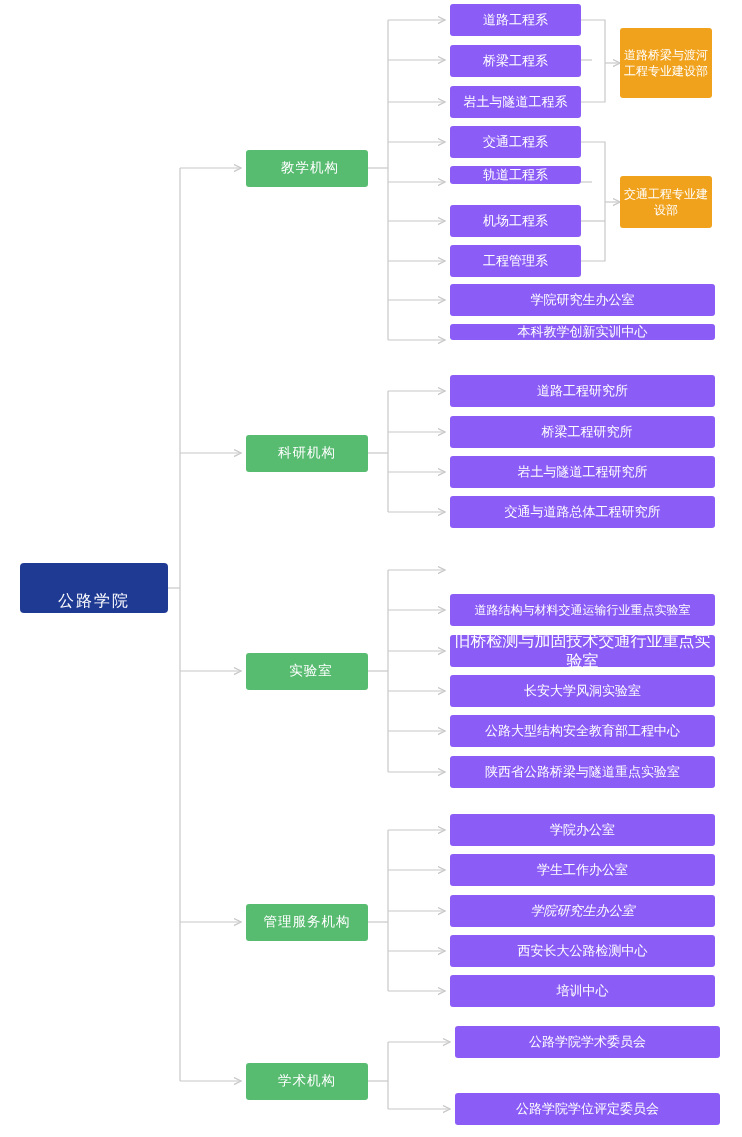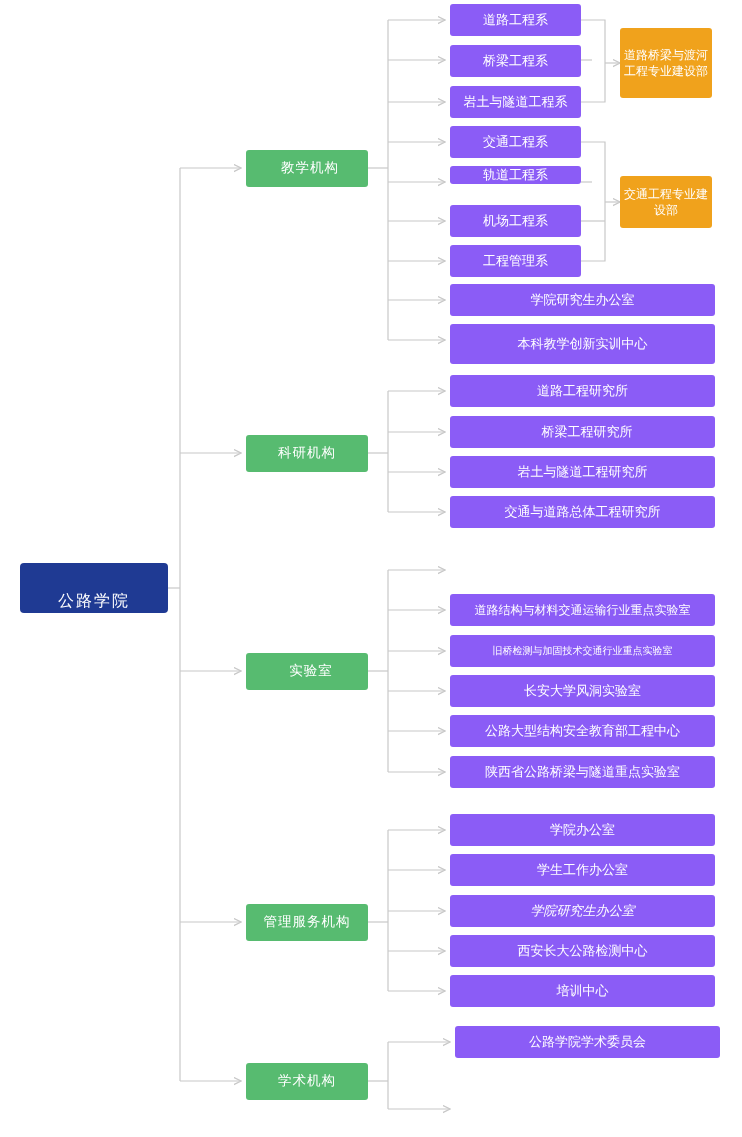--- a/index.html
+++ b/index.html
@@ -148,21 +148,21 @@
   </div>
   <div class="node leaf" style="left:450px; top:205px; width:131px; height:32px;">
     <span>机场工程系</span>
   </div>
   <div class="node leaf" style="left:450px; top:245px; width:131px; height:32px;">
     <span>工程管理系</span>
   </div>
   <div class="node leaf" style="left:450px; top:284px; width:265px; height:32px;">
     <span>学院研究生办公室</span>
   </div>
-  <div class="node leaf" style="left:450px; top:324px; width:265px; height:40px;">
+  <div class="node leaf" style="left:450px; top:324px; width:265px; height:16px;">
     <span>本科教学创新实训中心</span>
   </div>
 
   <div class="node group" style="left:620px; top:28px; width:92px; height:70px;">
     <span>道路桥梁与渡河工程专业建设部</span>
   </div>
   <div class="node group" style="left:620px; top:176px; width:92px; height:52px;">
     <span>交通工程专业建设部</span>
   </div>
 
@@ -181,21 +181,21 @@
   <div class="node leaf" style="left:450px; top:496px; width:265px; height:32px;">
     <span>交通与道路总体工程研究所</span>
   </div>
 
   <div class="node cat" style="left:246px; top:653px; width:122px; height:37px;padding-left:12px;">
     <span>实验室</span>
   </div>
   <div class="node leaf" style="left:450px; top:594px; width:265px; height:32px; font-size:12px;">
     <span>道路结构与材料交通运输行业重点实验室</span>
   </div>
-  <div class="node leaf" style="left:450px; top:635px; width:265px; height:32px; font-size:10px;">
+  <div class="node leaf" style="left:450px; top:635px; width:265px; height:32px; font-size:16px;">
     <span>旧桥检测与加固技术交通行业重点实验室</span>
   </div>
   <div class="node leaf" style="left:450px; top:675px; width:265px; height:32px;">
     <span>长安大学风洞实验室</span>
   </div>
   <div class="node leaf" style="left:450px; top:715px; width:265px; height:32px;">
     <span>公路大型结构安全教育部工程中心</span>
   </div>
   <div class="node leaf" style="left:450px; top:756px; width:265px; height:32px;">
     <span>陕西省公路桥梁与隧道重点实验室</span>
@@ -219,14 +219,17 @@
   <div class="node leaf" style="left:450px; top:975px; width:265px; height:32px;">
     <span>培训中心</span>
   </div>
 
   <div class="node cat" style="left:246px; top:1063px; width:122px; height:37px;">
     <span>学术机构</span>
   </div>
   <div class="node leaf" style="left:455px; top:1026px; width:265px; height:32px;">
     <span>公路学院学术委员会</span>
   </div>
+  <div class="node leaf" style="left:455px; top:1093px; width:265px; height:32px;">
+    <span>公路学院学位评定委员会</span>
+  </div>
 
 </div>
 
 </body></html>

